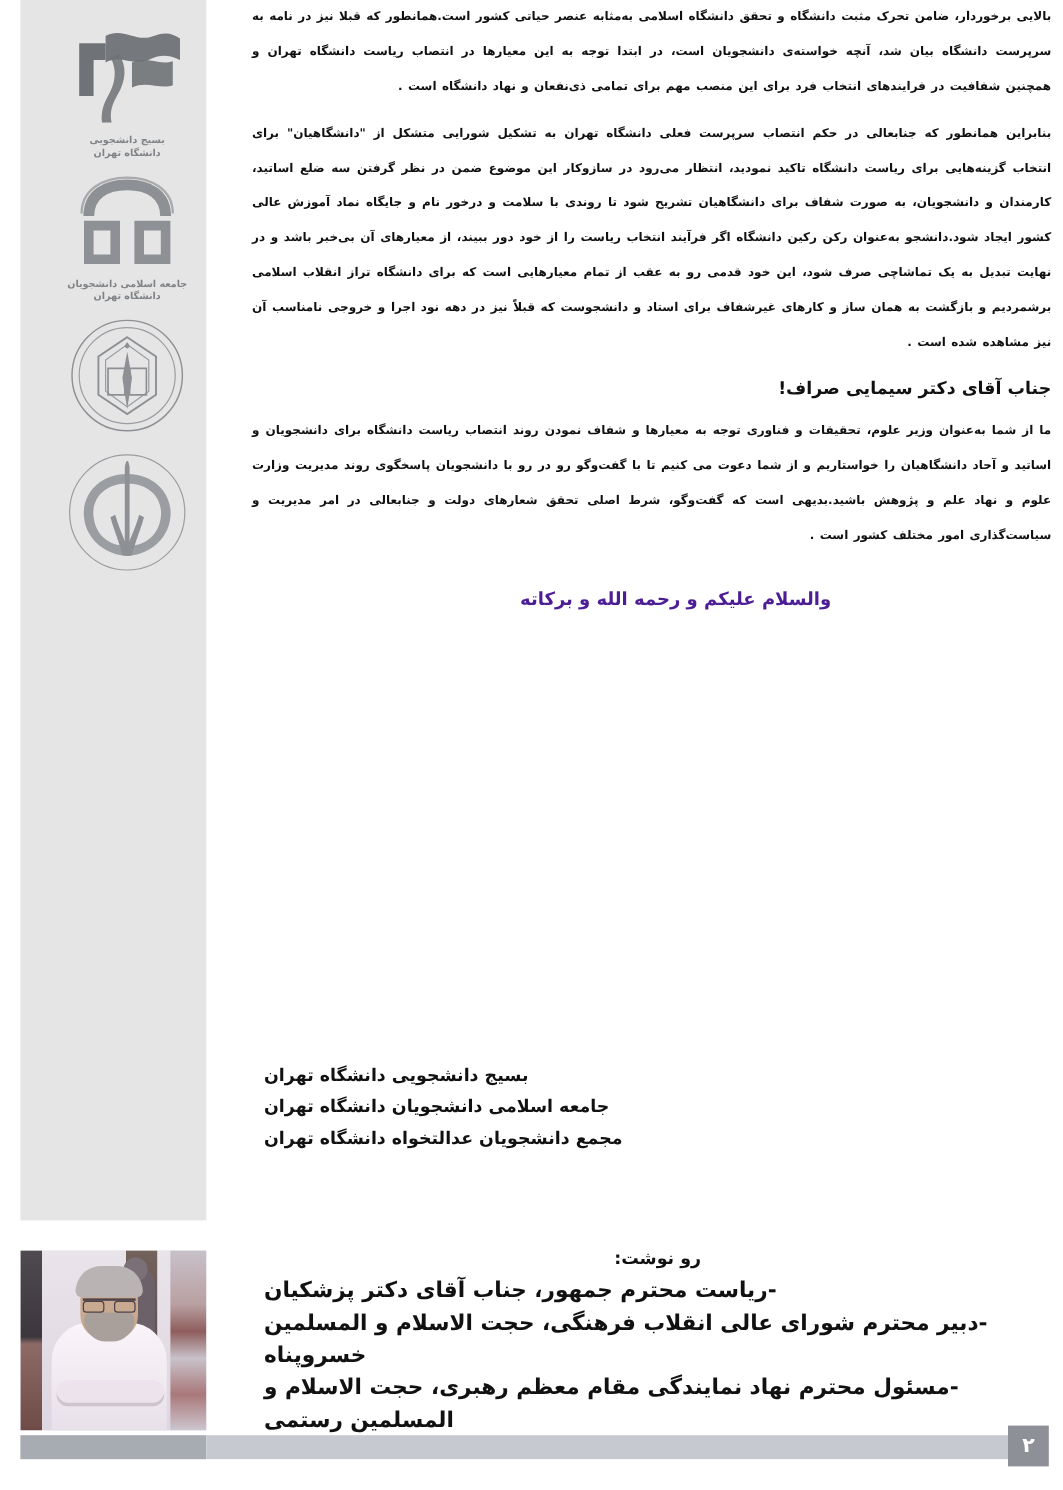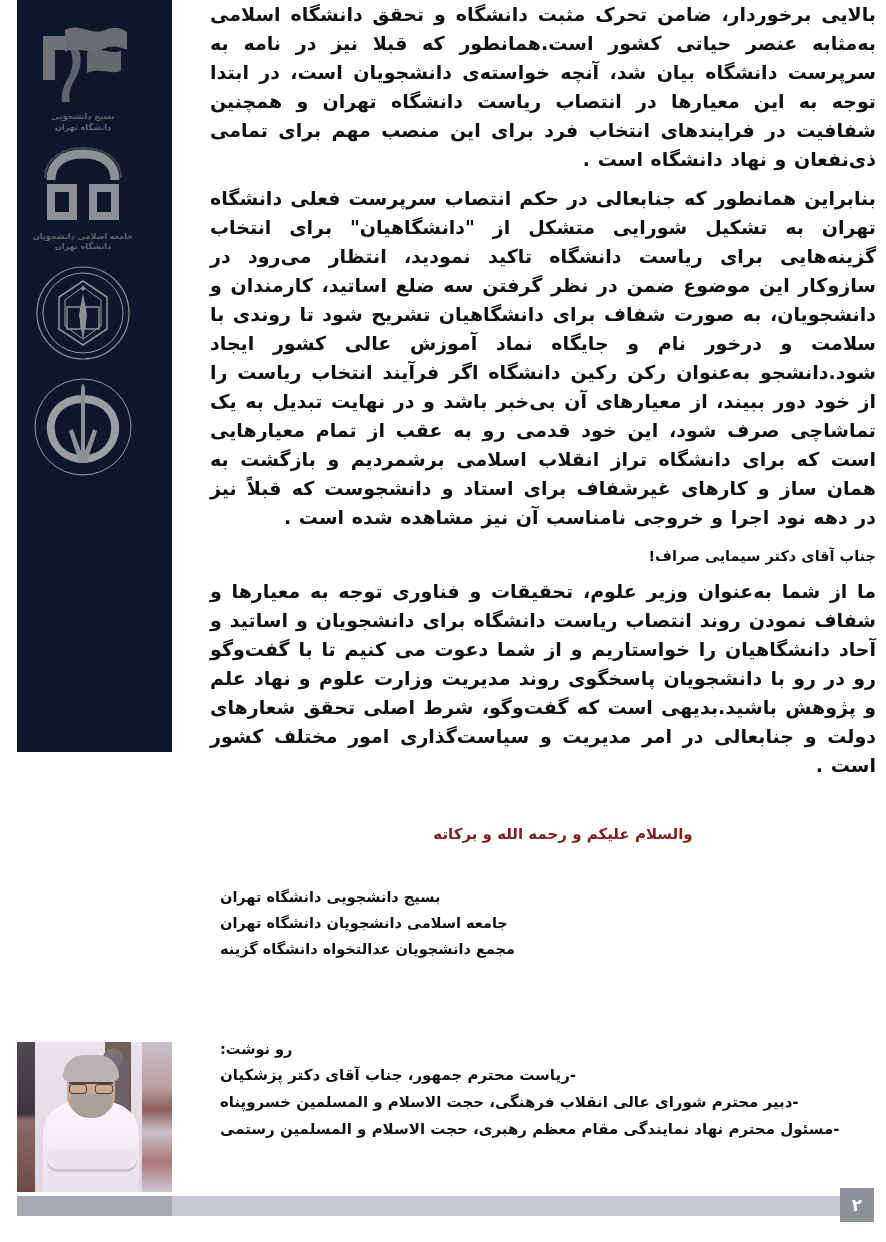--- a/index.html
+++ b/index.html
@@ -18,25 +18,25 @@
     background: #ffffff;
     overflow: hidden;
   }
 
   
   #sidebar {
     position: absolute;
     left: 17px;
     top: 0px;
     width: 155px;
-    height: 752px;
-    background: #0f172a;
+    height: 1017px;
+    background: #e5e5e5;
     display: flex;
     flex-direction: column;
-    align-items: flex-end;
+    align-items: flex-start;
     box-sizing: border-box;
     padding-top: 18px;
   }
   .logo-slot {
     width: 132px;
     margin-bottom: 10px;
     display: flex;
     flex-direction: column;
     align-items: center;
     justify-content: flex-start;
@@ -130,43 +130,43 @@
     position: absolute;
     right: 10px;
     top: 0px;
     width: 666px;
     direction: rtl;
     text-align: justify;
     font-family: "DejaVu Sans", "Liberation Sans", sans-serif;
   }
   p.body-par {
     margin: 0 0 10px 0;
-    font-size: 19px;
+    font-size: 10px;
     line-height: 29px;
     color: #111111;
     text-align: justify;
     text-align-last: right;
     font-weight: bold;
     word-spacing: 1px;
   }
   p.body-par.last-center {
     text-align-last: right;
   }
   .salutation {
     margin: 0 0 6px 0;
     font-size: 14.5px;
     line-height: 29px;
     color: #111111;
     font-weight: bold;
   }
   .closing {
-    margin-top: 40px;
+    margin-top: 24px;
     font-size: 15px;
     line-height: 28px;
-    color: #7f1d1d;
+    color: #4c1d95;
     font-weight: bold;
     text-align: center;
     padding-left: 40px;
   }
 
   
   #signatures {
     position: absolute;
     right: 10px;
     top: 884px;
@@ -190,25 +190,25 @@
     top: 1036px;
     width: 666px;
     direction: rtl;
     text-align: left;
   }
   #cc .cc-title {
     font-size: 14.5px;
     line-height: 26px;
     color: #111111;
     font-weight: bold;
-    text-align: left;
+    text-align: center;
     padding-left: 10px;
   }
   #cc .cc-item {
-    font-size: 15px;
+    font-size: 18px;
     line-height: 27px;
     color: #111111;
     font-weight: bold;
     text-align: left;
     padding-left: 10px;
   }
 
   
   #footer-bar-dark {
     position: absolute;
@@ -326,21 +326,21 @@
     <p class="body-par">بالایی برخوردار، ضامن تحرک مثبت دانشگاه و تحقق دانشگاه اسلامی به‌مثابه عنصر حیاتی کشور است.همانطور که قبلا نیز در نامه به سرپرست دانشگاه بیان شد، آنچه خواسته‌ی دانشجویان است، در ابتدا توجه به این معیارها در انتصاب ریاست دانشگاه تهران و همچنین شفافیت در فرایندهای انتخاب فرد برای این منصب مهم برای تمامی ذی‌نفعان و نهاد دانشگاه است .</p>
     <p class="body-par">بنابراین همانطور که جنابعالی در حکم انتصاب سرپرست فعلی دانشگاه تهران به تشکیل شورایی متشکل از "دانشگاهیان" برای انتخاب گزینه‌هایی برای ریاست دانشگاه تاکید نمودید، انتظار می‌رود در سازوکار این موضوع ضمن در نظر گرفتن سه ضلع اساتید، کارمندان و دانشجویان، به صورت شفاف برای دانشگاهیان تشریح شود تا روندی با سلامت و درخور نام و جایگاه نماد آموزش عالی کشور ایجاد شود.دانشجو به‌عنوان رکن رکین دانشگاه اگر فرآیند انتخاب ریاست را از خود دور ببیند، از معیارهای آن بی‌خبر باشد و در نهایت تبدیل به یک تماشاچی صرف شود، این خود قدمی رو به عقب از تمام معیارهایی است که برای دانشگاه تراز انقلاب اسلامی برشمردیم و بازگشت به همان ساز و کارهای غیرشفاف برای استاد و دانشجوست که قبلاً نیز در دهه نود اجرا و خروجی نامناسب آن نیز مشاهده شده است .</p>
     <p class="salutation">جناب آقای دکتر سیمایی صراف!</p>
     <p class="body-par last-center">ما از شما به‌عنوان وزیر علوم، تحقیقات و فناوری توجه به معیارها و شفاف نمودن روند انتصاب ریاست دانشگاه برای دانشجویان و اساتید و آحاد دانشگاهیان را خواستاریم و از شما دعوت می کنیم تا با گفت‌وگو رو در رو با دانشجویان پاسخگوی روند مدیریت وزارت علوم و نهاد علم و پژوهش باشید.بدیهی است که گفت‌وگو، شرط اصلی تحقق شعارهای دولت و جنابعالی در امر مدیریت و سیاست‌گذاری امور مختلف کشور است .</p>
     <p class="closing">والسلام علیکم و رحمه الله و برکاته</p>
   </div>
 
   <div id="signatures">
     <div class="sig-line">بسیج دانشجویی دانشگاه تهران</div>
     <div class="sig-line">جامعه اسلامی دانشجویان دانشگاه تهران</div>
-    <div class="sig-line">مجمع دانشجویان عدالتخواه دانشگاه گزینه</div>
+    <div class="sig-line">مجمع دانشجویان عدالتخواه دانشگاه تهران</div>
   </div>
 
   <div id="cc">
     <div class="cc-title">رو نوشت:</div>
     <div class="cc-item">-ریاست محترم جمهور، جناب آقای دکتر پزشکیان</div>
     <div class="cc-item">-دبیر محترم شورای عالی انقلاب فرهنگی، حجت الاسلام و المسلمین خسروپناه</div>
     <div class="cc-item">-مسئول محترم نهاد نمایندگی مقام معظم رهبری، حجت الاسلام و المسلمین رستمی</div>
   </div>
 
   <div id="footer-bar-dark"></div>

